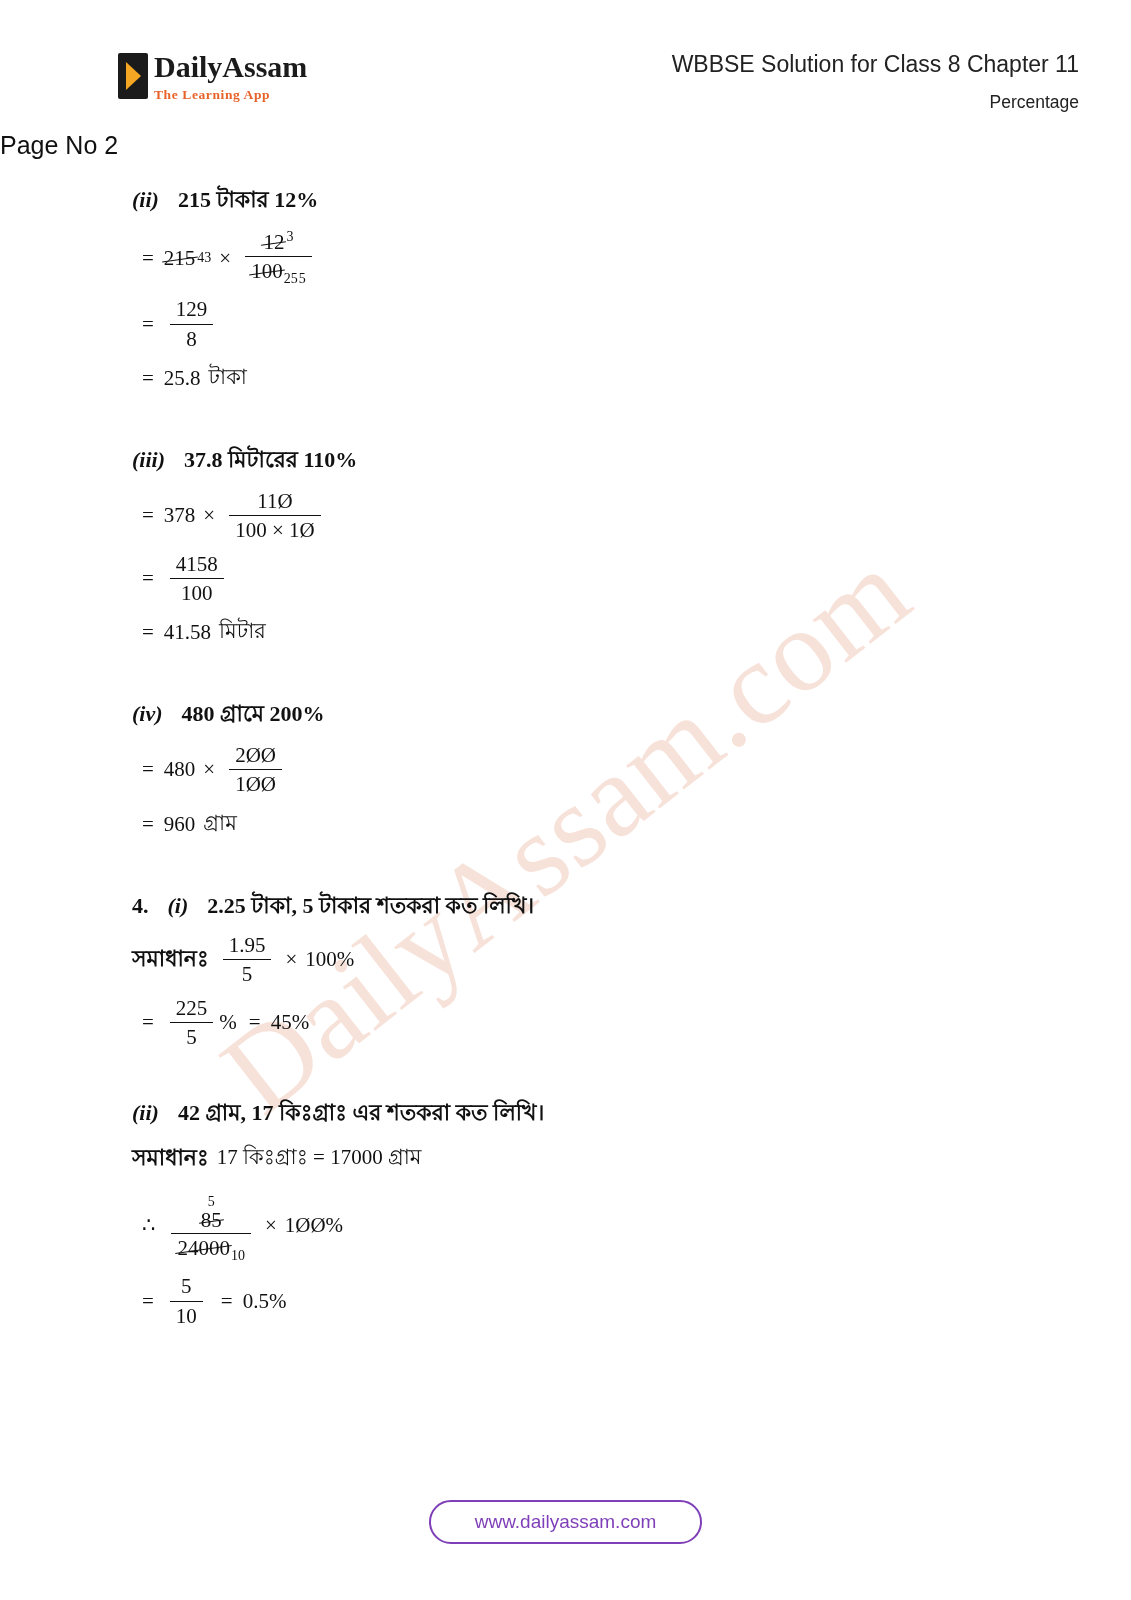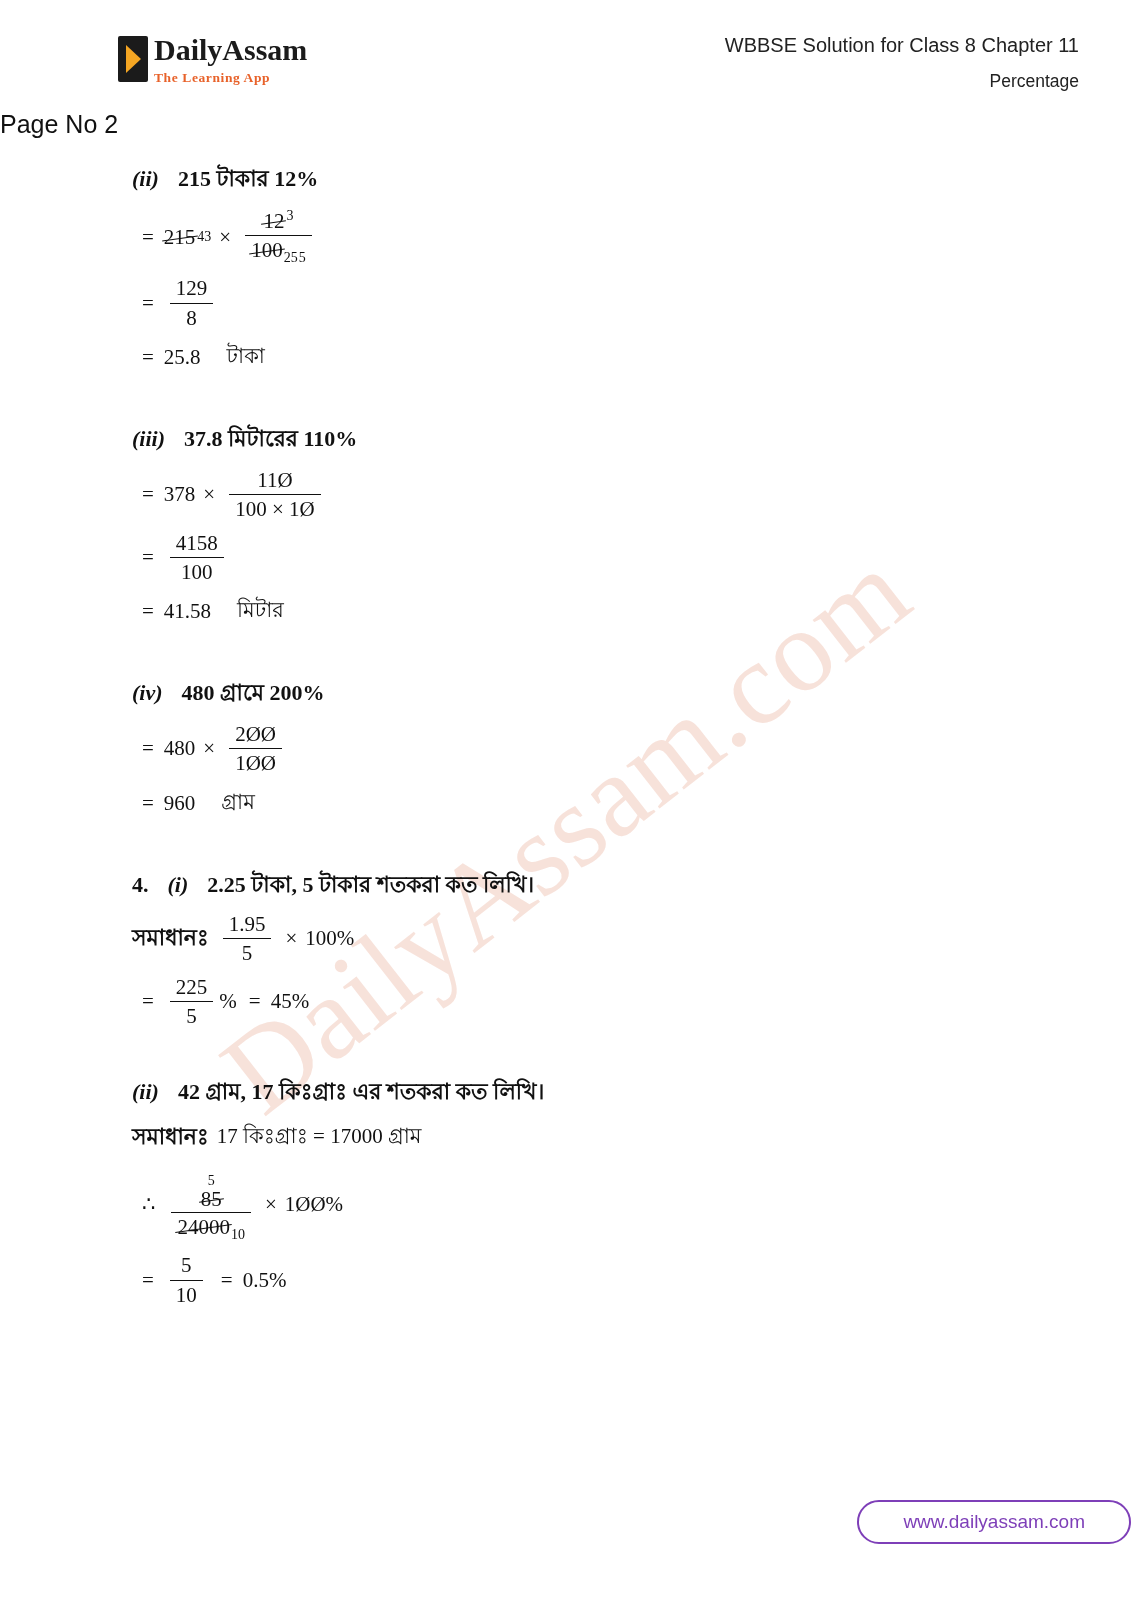--- a/index.html
+++ b/index.html
@@ -35,21 +35,21 @@
   
   .page {
     position: relative;
     z-index: 2;
     padding: 0;
   }
   .header {
     display: flex;
     justify-content: space-between;
     align-items: flex-start;
-    padding: 34px 52px 0 118px;
+    padding: 51px 52px 0 118px;
   }
   .logo-wrap {
     display: flex;
     align-items: flex-start;
     gap: 6px;
   }
   .logo-mark {
     width: 30px;
     height: 46px;
     background: #1b1b1b;
@@ -84,21 +84,21 @@
     font-weight: bold;
     color: #e8622a;
     letter-spacing: .6px;
     margin-top: 4px;
   }
   .header-right {
     text-align: right;
     font-family: "Liberation Sans", sans-serif;
   }
   .hdr-line1 {
-    font-size: 20px;
+    font-size: 23px;
     color: #222;
   }
   .hdr-line2 {
     font-size: 17.5px;
     color: #222;
     margin-top: 14px;
   }
   .page-no {
     font-family: "Liberation Sans", sans-serif;
     font-size: 25px;
@@ -168,21 +168,21 @@
     font-size: 14px;
     vertical-align: super;
     margin-left: 2px;
   }
   .sub {
     font-size: 14px;
     vertical-align: sub;
     margin-left: 1px;
   }
   .times { margin: 0 8px; }
-  .unit { margin-left: 26px; }
+  .unit { margin-left: 8px; }
 
   .sol {
     display: flex;
     align-items: center;
     font-size: 21px;
     margin: 8px 0 4px 0;
   }
   .sol-label {
     font-weight: bold;
     font-size: 22px;
@@ -200,21 +200,21 @@
     margin-bottom: 1px;
   }
 
   
   .footer {
     position: absolute;
     left: 0;
     right: 0;
     bottom: 56px;
     display: flex;
-    justify-content: flex-end;
+    justify-content: center;
     z-index: 3;
   }
   .footer-pill {
     border: 2px solid #7e3fb8;
     border-radius: 22px;
     padding: 9px 44px;
     color: #7e3fb8;
     font-family: "Liberation Sans", sans-serif;
     font-size: 19px;
     background: #ffffff;

